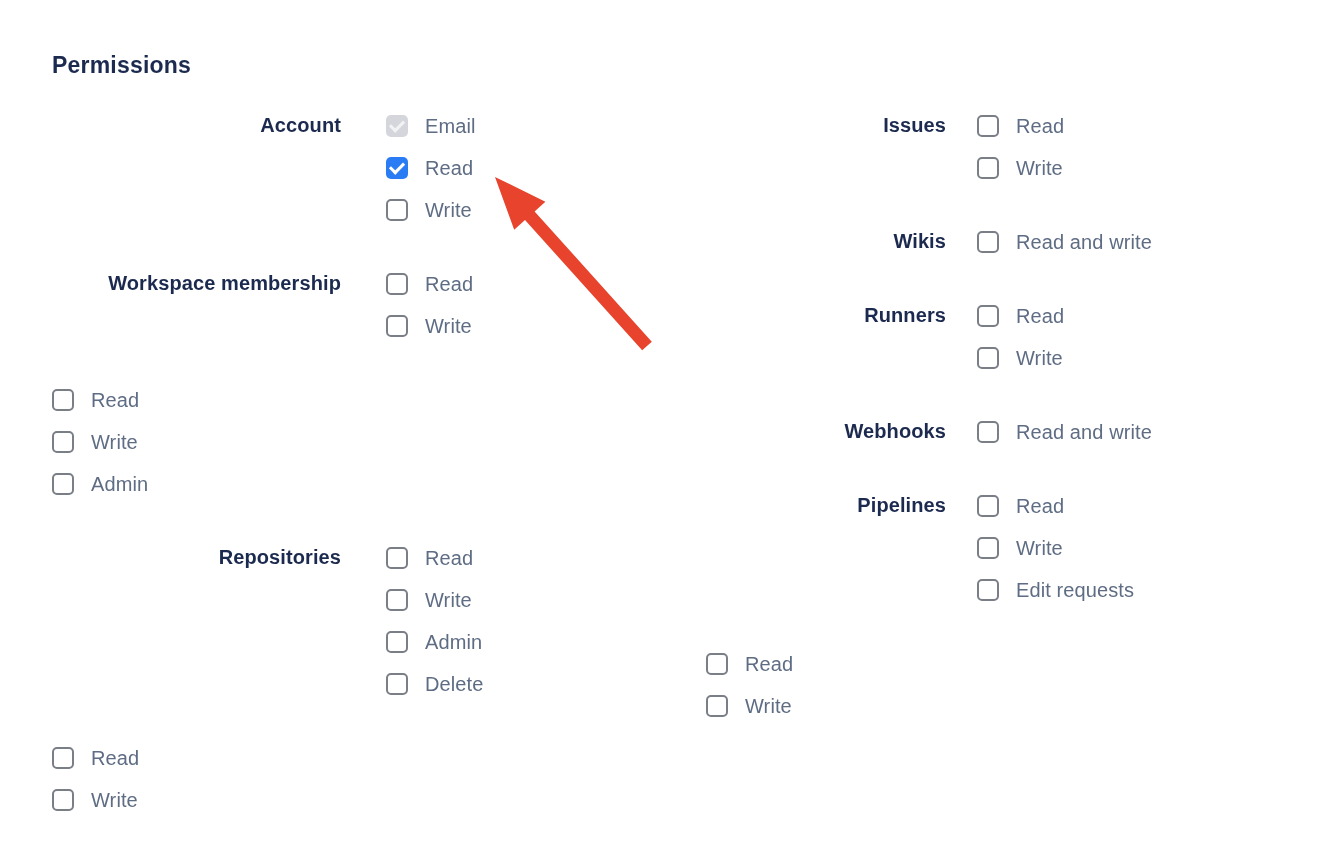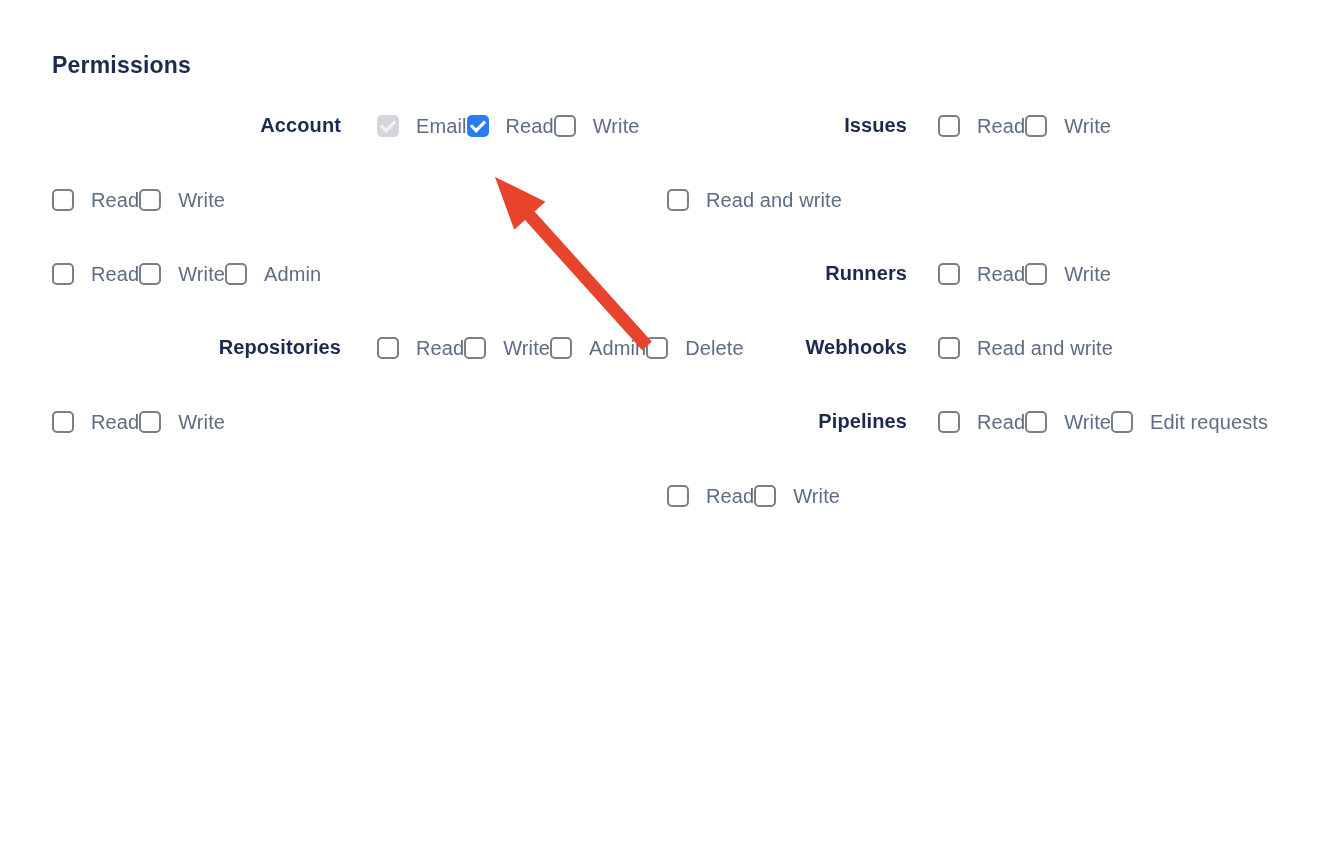--- a/index.html
+++ b/index.html
@@ -14,34 +14,34 @@
   .page-title {
     position: absolute; left: 52px; top: 50px;
     margin: 0;
     font-size: 23px; font-weight: 700; line-height: 30px;
     color: var(--heading, #1B2A4E);
     letter-spacing: 0.2px;
   }
 
   .col { position: absolute; top: 113px; }
   .col-left  { left: 52px;  }
-  .col-right { left: 667px; }
+  .col-right { left: 706px; }
 
   .group { display: flex; margin-bottom: 32px; }
   .group-label {
     text-align: right;
     font-size: 20px; font-weight: 700;
     line-height: 31px; margin-top: -3px;
     color: var(--group-label, #1B2A4E);
     letter-spacing: 0.1px;
   }
-  .col-left  .group-label { width: 289px; margin-right: 36px; }
+  .col-left  .group-label { width: 289px; margin-right: 45px; }
   .col-right .group-label { width: 240px; margin-right: 31px; }
 
-  .options { display: flex; flex-direction: row; }
+  .options { display: flex; flex-direction: column; }
   .option {
     display: flex; align-items: center;
     height: 26px; margin-bottom: 16px;
     cursor: pointer;
   }
   .option[data-interactable="false"] { cursor: default; }
 
   .checkbox {
     flex: 0 0 auto;
     width: 22px; height: 22px;
@@ -102,20 +102,21 @@
   </label>
 
   <label class="option" data-interactable="true">
     <span class="checkbox unchecked" data-interactable="true"></span>
     <span class="option-label" data-interactable="false">Write</span>
   </label>
 </div>
   </div>
 
   <div class="group" data-interactable="false">
+    <div class="group-label" data-interactable="false">Workspace membership</div>
     <div class="options" data-interactable="false">
   <label class="option" data-interactable="true">
     <span class="checkbox unchecked" data-interactable="true"></span>
     <span class="option-label" data-interactable="false">Read</span>
   </label>
 
   <label class="option" data-interactable="true">
     <span class="checkbox unchecked" data-interactable="true"></span>
     <span class="option-label" data-interactable="false">Write</span>
   </label>
@@ -191,20 +192,21 @@
   </label>
 
   <label class="option" data-interactable="true">
     <span class="checkbox unchecked" data-interactable="true"></span>
     <span class="option-label" data-interactable="false">Write</span>
   </label>
 </div>
   </div>
 
   <div class="group" data-interactable="false">
+    <div class="group-label" data-interactable="false">Wikis</div>
     <div class="options" data-interactable="false">
   <label class="option" data-interactable="true">
     <span class="checkbox unchecked" data-interactable="true"></span>
     <span class="option-label" data-interactable="false">Read and write</span>
   </label>
 </div>
   </div>
 
   <div class="group" data-interactable="false">
     <div class="group-label" data-interactable="false">Runners</div>

